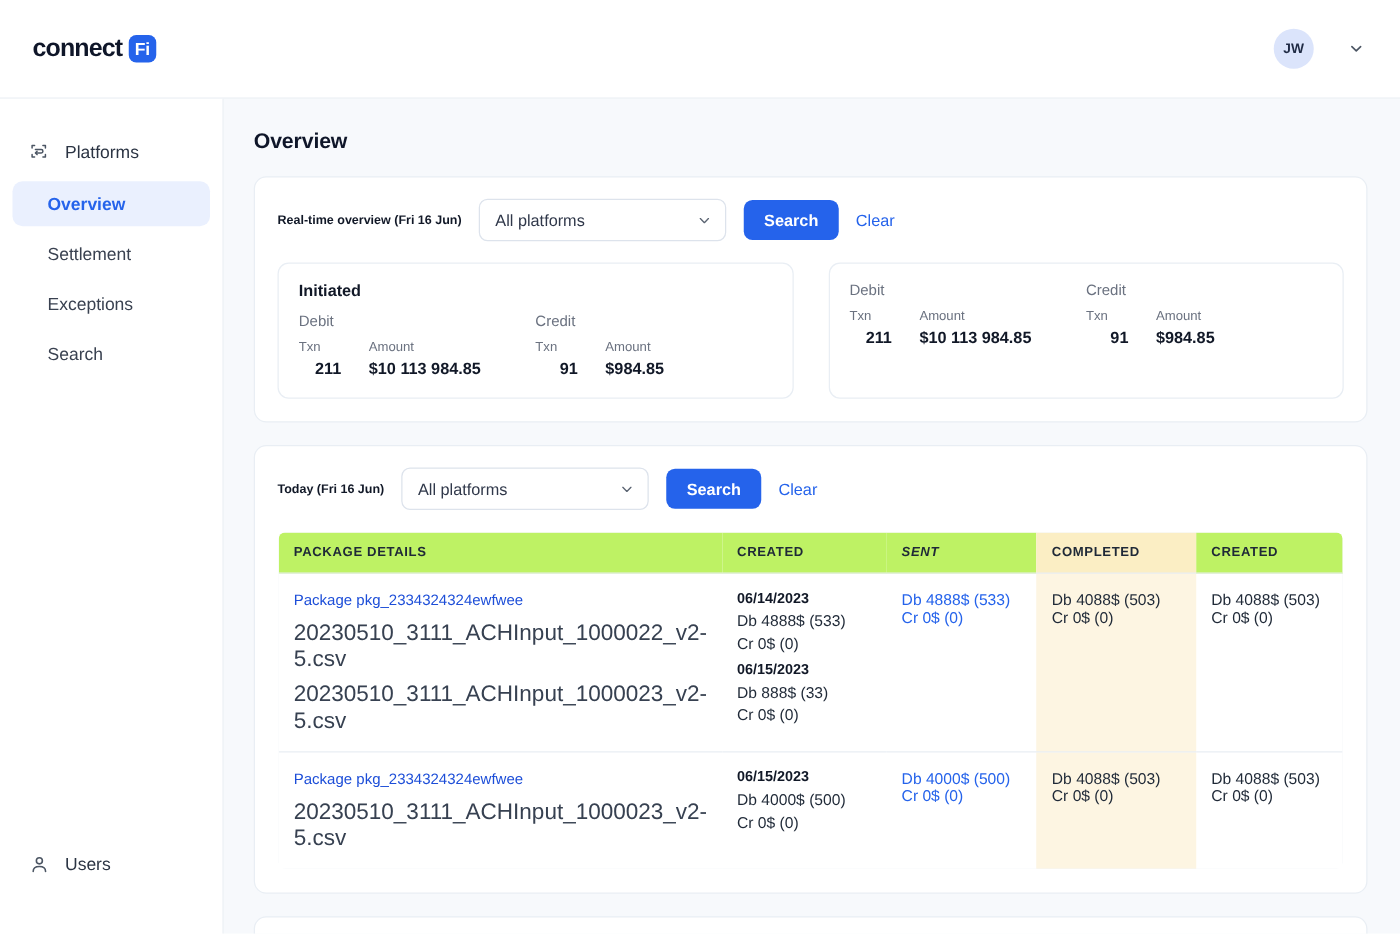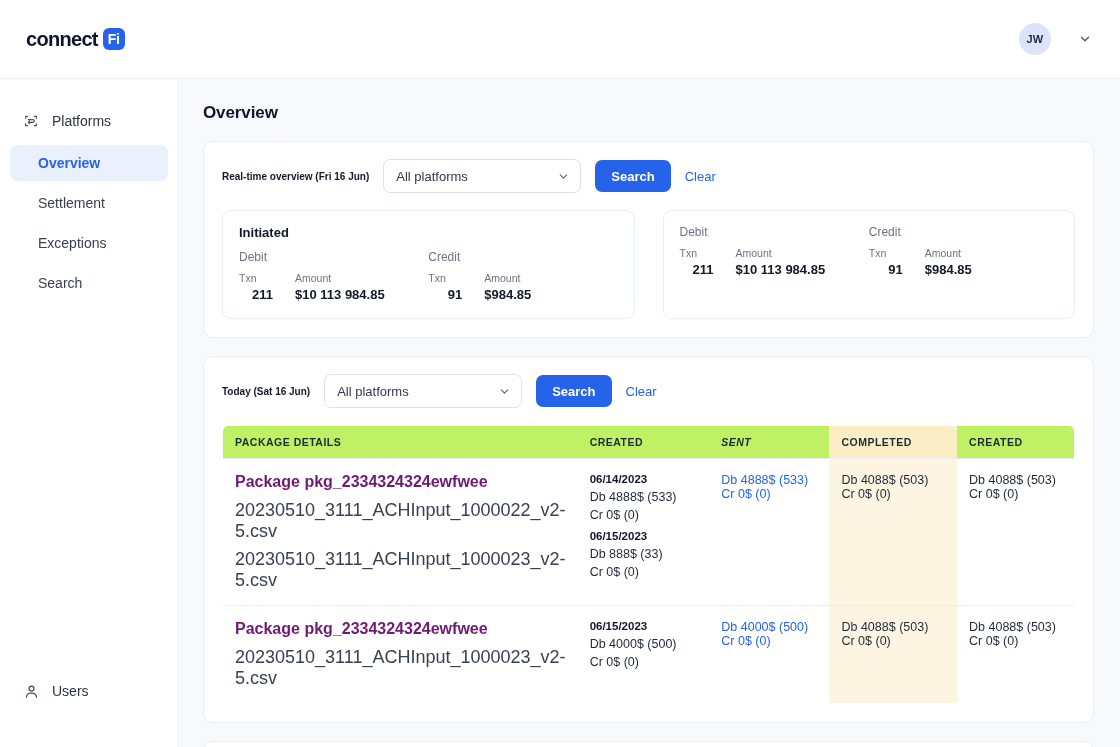--- a/index.html
+++ b/index.html
@@ -123,21 +123,21 @@
     font-size: 10.5px; font-weight: bold; letter-spacing: 0.5px;
     color: #1f2937; padding: 10px 12px; border-bottom: 1px solid #e9eef4;
   }
   thead th.hl { background: #fbeec4; }
   tbody td {
     padding: 14px 12px; vertical-align: top;
     font-size: 12.5px; color: #1f2937; border-bottom: 1px solid #e9eef4;
   }
   tbody tr:last-child td { border-bottom: none; }
   td.hl { background: #fdf5e2; }
-  .pkg-name { font-size: 16px; font-weight: bold; color: #701a75; margin-bottom: 9px; }
+  .pkg-name { font-size: 12px; font-weight: normal; color: #1d4ed8; margin-bottom: 9px; }
   .pkg-file { font-size: 18px; color: #374151; margin-bottom: 7px; }
   .pkg-file:last-child { margin-bottom: 0; }
   .grp { margin-bottom: 6px; }
   .grp:last-child { margin-bottom: 0; }
   .grp .date { font-size: 11.5px; font-weight: bold; color: #111827; margin-bottom: 3px; }
   .grp .ln { font-size: 12.5px; color: #1f2937; line-height: 1.45; }
   .link-cell .ln { color: #2563eb; cursor: pointer; }
   .col-pkg { width: 36%; }
   .col-created { width: 17%; }
   .col-sent { width: 16%; font-style: italic; }
@@ -291,21 +291,21 @@
                   </div>
                 </div>
               </div>
             </div>
           </div>
         </div>
       </div>
 
       <div class="card">
         <div class="filter-row">
-          <div class="filter-title">Today (Sat 16 Jun)</div>
+          <div class="filter-title">Today (Fri 16 Jun)</div>
           <div class="select">
             <span>All platforms</span>
             <span class="sel-caret">
               <svg width="13" height="13" viewBox="0 0 24 24" fill="none" stroke="currentColor" stroke-width="2" stroke-linecap="round" stroke-linejoin="round">
                   <polyline points="6 9 12 15 18 9"></polyline>
                 </svg>
             </span>
           </div>
           <button class="btn-search">Search</button>
           <button class="btn-clear">Clear</button>

